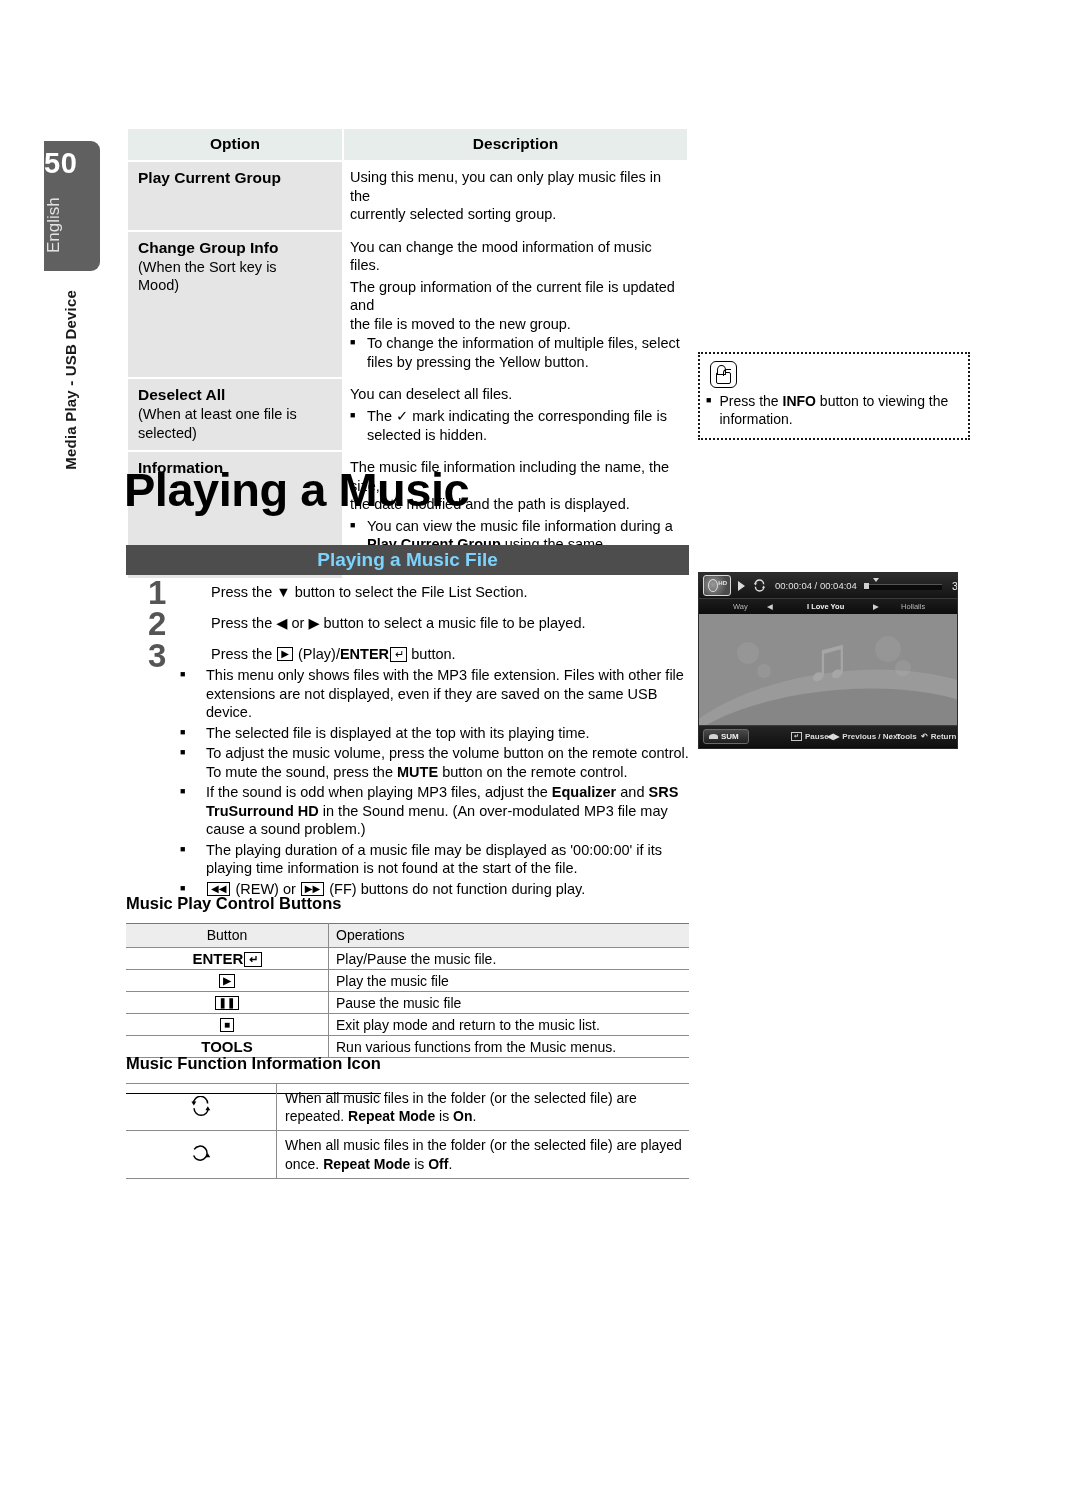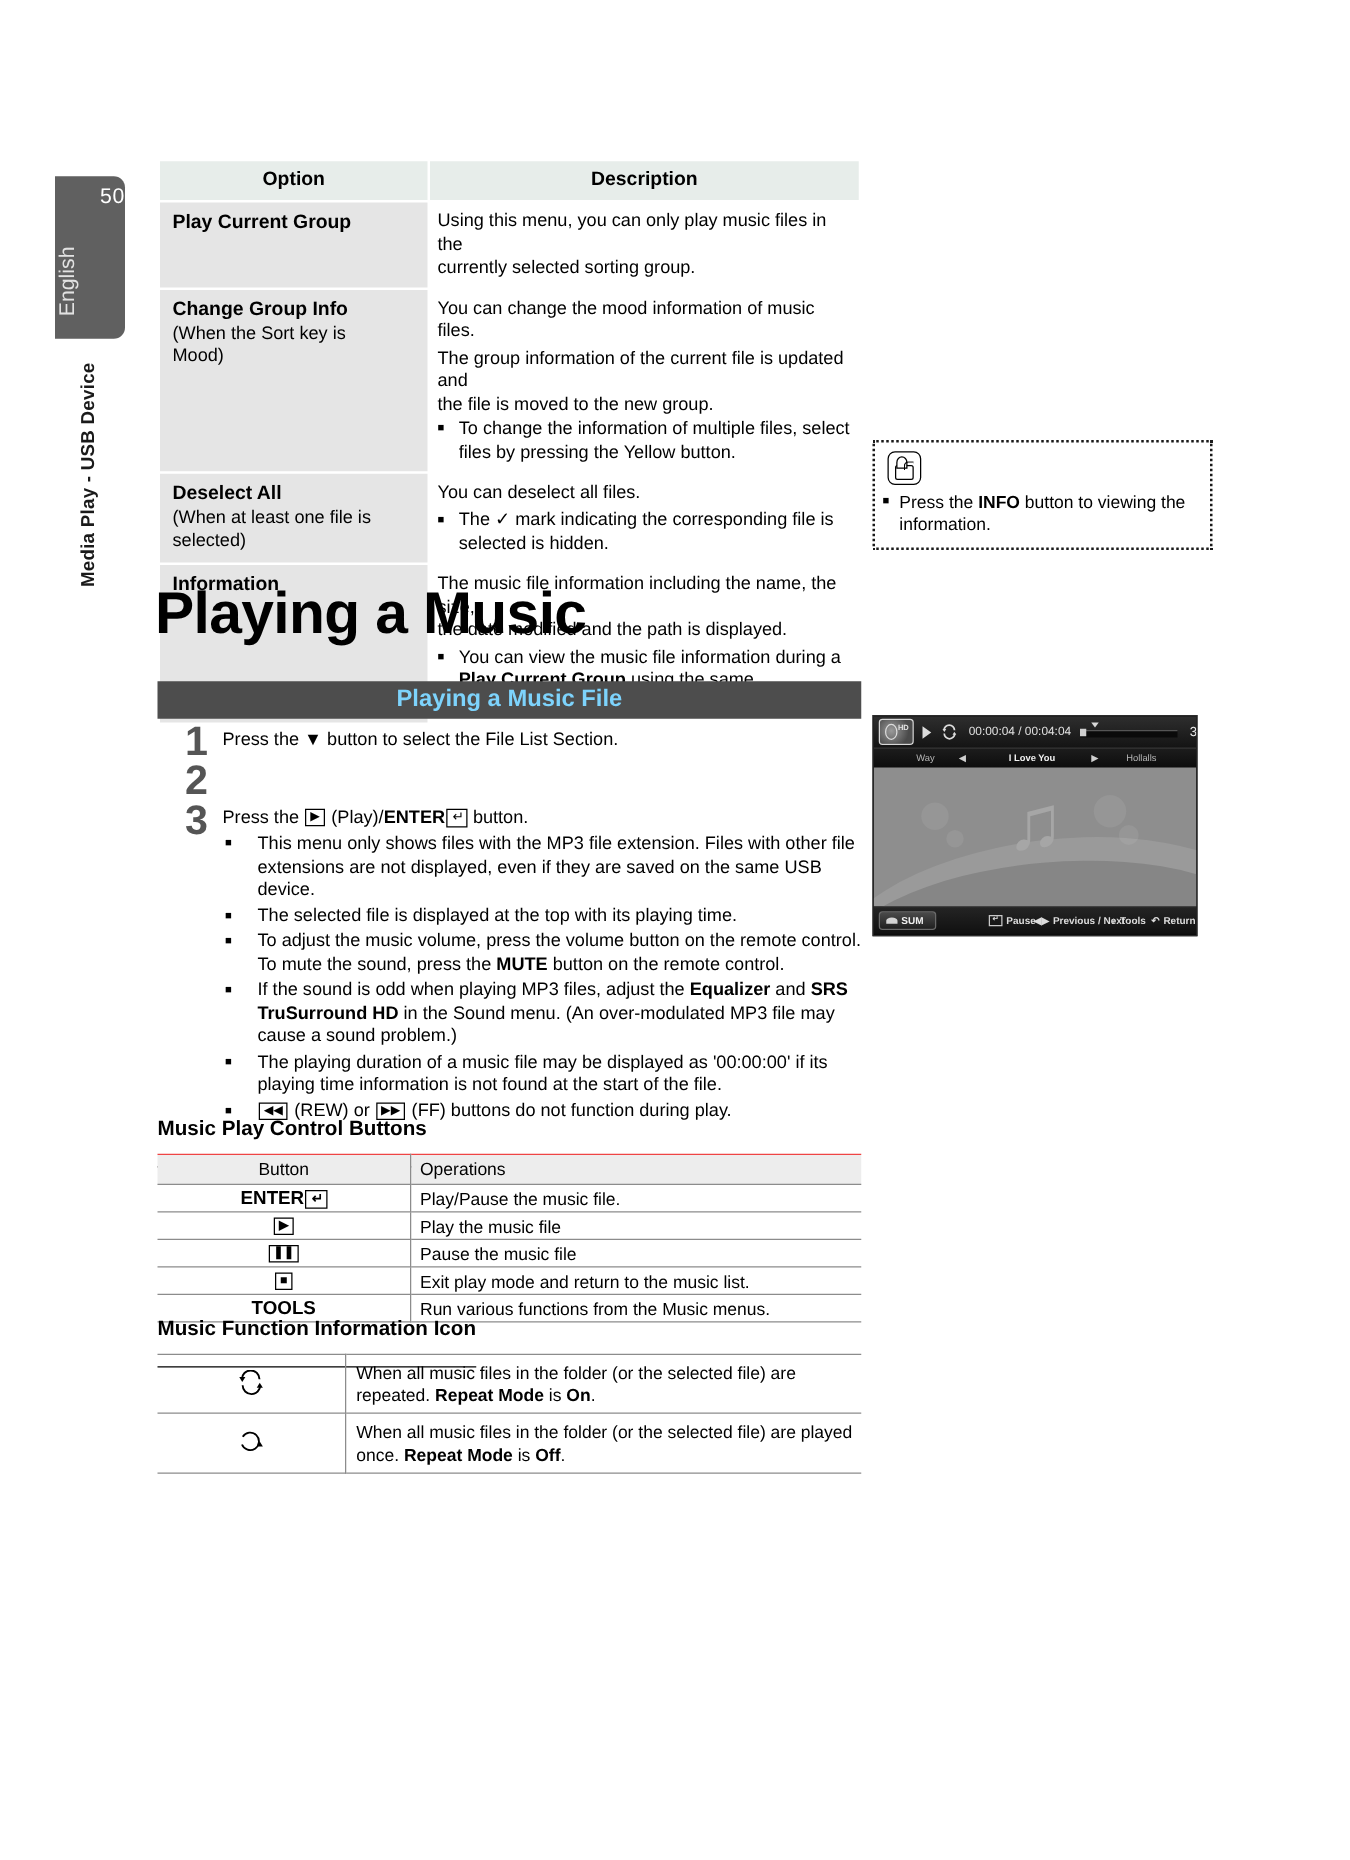--- a/index.html
+++ b/index.html
@@ -25,24 +25,24 @@
     height: 130px;
     background: #606060;
     border-top-right-radius: 9px;
     border-bottom-right-radius: 9px;
   }
   #page-tab .page-num {
     position: absolute;
     top: 6px;
     left: 0;
     width: 56px;
-    text-align: right;
+    text-align: left;
     color: #ffffff;
-    font-size: 17px;
-    font-weight: normal;
+    font-size: 29px;
+    font-weight: bold;
     letter-spacing: 0.5px;
   }
   #page-tab .lang {
     position: absolute;
     top: 44px;
     left: 0;
     width: 56px;
     text-align: center;
     color: #e2e2e2;
     font-size: 17px;
@@ -232,20 +232,21 @@
     font-size: 33px;
     font-weight: bold;
     color: #555555;
     line-height: 0.92;
     text-align: left;
   }
   .step .stext {
     flex: 1 1 auto;
     padding-top: 5px;
     line-height: 1.3;
+    margin-left: 33px;
   }
   .step.tight .stext { padding-top: 4px; }
 
   #step3-bullets {
     position: absolute;
     left: 180px;
     top: 664px;
     width: 513px;
     font-size: 14.5px;
   }
@@ -628,20 +629,21 @@
 
 <div id="section-bar">Playing a Music File</div>
 
 <div id="steps">
   <div class="step">
     <div class="num">1</div>
     <div class="stext">Press the ▼ button to select the File List Section.</div>
   </div>
   <div class="step">
     <div class="num">2</div>
+    <div class="stext">Press the ◀ or ▶ button to select a music file to be played.</div>
   </div>
   <div class="step tight">
     <div class="num">3</div>
     <div class="stext">Press the <span class="keybox">▶</span> (Play)/<b>ENTER</b><span class="keybox-e">↵</span> button.</div>
   </div>
 </div>
 
 <div id="step3-bullets">
   <div class="bullet-row">
     <span class="bsq">■</span>

